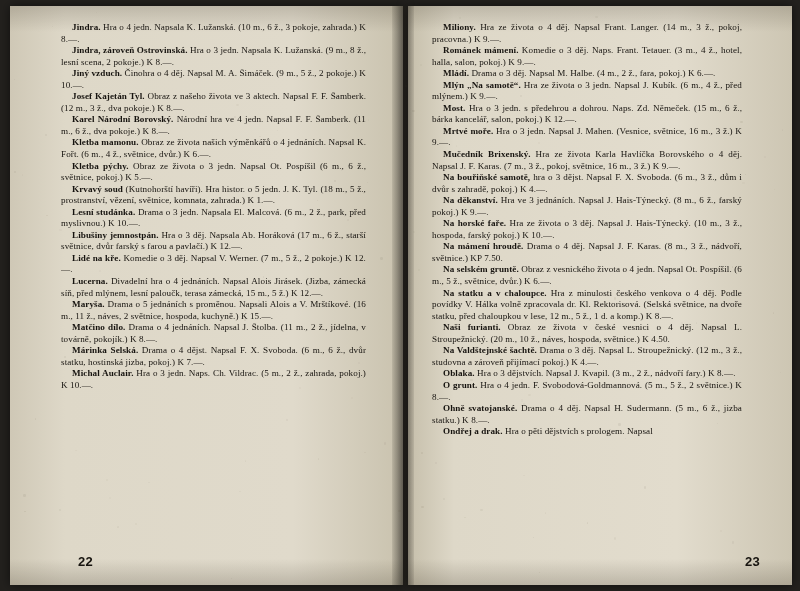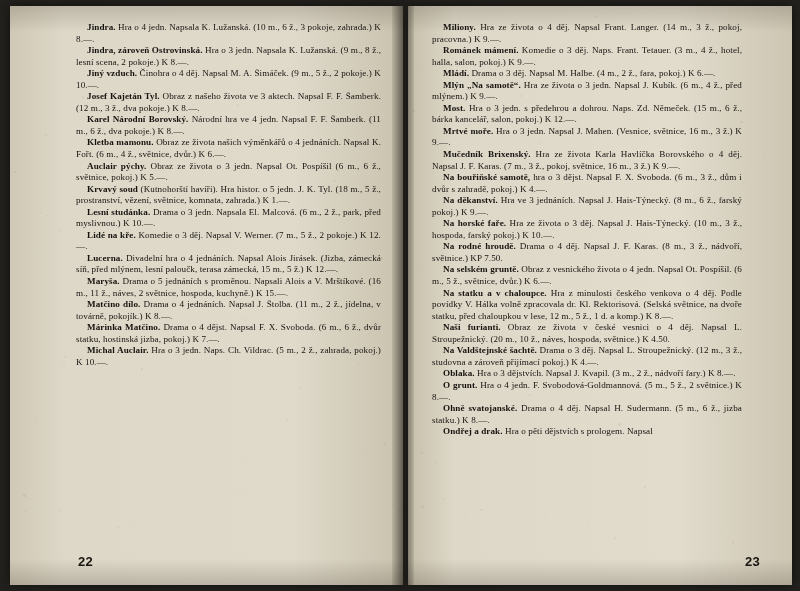--- a/index.html
+++ b/index.html
@@ -49,21 +49,21 @@
   .col {
     position: absolute;
     top: 22px;
     color: #16130f;
     font-size: 9.1px;
     line-height: 11.55px;
     text-align: justify;
     text-justify: inter-word;
     letter-spacing: 0.01em;
   }
-  .col.left  { left: 76px;  width: 305px; }
+  .col.left  { left: 61px;  width: 305px; }
   .col.right { left: 432px; width: 310px; }
   .entry {
     margin: 0 0 0 0;
     text-indent: 11px;
     hyphens: manual;
   }
   .entry b { font-weight: bold; }
   .folio {
     position: absolute;
     bottom: 22px;
@@ -110,42 +110,43 @@
 
   <div id="gutter"></div>
 
   <div class="col left" id="left-col">
       <p class="entry"><b>Jindra.</b> Hra o 4 jedn. Napsala K. Lužanská. (10 m., 6 ž., 3 pokoje, zahrada.) K 8.—.</p>
       <p class="entry"><b>Jindra, zároveň Ostrovinská.</b> Hra o 3 jedn. Napsala K. Lužanská. (9 m., 8 ž., lesní scena, 2 pokoje.) K 8.—.</p>
       <p class="entry"><b>Jiný vzduch.</b> Činohra o 4 děj. Napsal M. A. Šimáček. (9 m., 5 ž., 2 pokoje.) K 10.—.</p>
       <p class="entry"><b>Josef Kajetán Tyl.</b> Obraz z našeho života ve 3 aktech. Napsal F. F. Šamberk. (12 m., 3 ž., dva pokoje.) K 8.—.</p>
       <p class="entry"><b>Karel Národní Borovský.</b> Národní hra ve 4 jedn. Napsal F. F. Šamberk. (11 m., 6 ž., dva pokoje.) K 8.—.</p>
       <p class="entry"><b>Kletba mamonu.</b> Obraz ze života našich výměnkářů o 4 jednáních. Napsal K. Fořt. (6 m., 4 ž., světnice, dvůr.) K 6.—.</p>
-      <p class="entry"><b>Auclair pýchy.</b> Obraz ze života o 3 jedn. Napsal Ot. Pospíšil (6 m., 6 ž., světnice, pokoj.) K 5.—.</p>
+      <p class="entry"><b>Kletba pýchy.</b> Obraz ze života o 3 jedn. Napsal Ot. Pospíšil (6 m., 6 ž., světnice, pokoj.) K 5.—.</p>
       <p class="entry"><b>Krvavý soud</b> (Kutnohorští havíři). Hra histor. o 5 jedn. J. K. Tyl. (18 m., 5 ž., prostranství, vězení, světnice, komnata, zahrada.) K 1.—.</p>
       <p class="entry"><b>Lesní studánka.</b> Drama o 3 jedn. Napsala El. Malcová. (6 m., 2 ž., park, před myslivnou.) K 10.—.</p>
+      <p class="entry"><b>Libušiny jemnostpán.</b> Hra o 3 děj. Napsala Ab. Horáková (17 m., 6 ž., starší světnice, dvůr farský s farou a pavlačí.) K 12.—.</p>
       <p class="entry"><b>Lidé na kře.</b> Komedie o 3 děj. Napsal V. Werner. (7 m., 5 ž., 2 pokoje.) K 12.—.</p>
       <p class="entry"><b>Lucerna.</b> Divadelní hra o 4 jednáních. Napsal Alois Jirásek. (Jizba, zámecká síň, před mlýnem, lesní paloučk, terasa zámecká, 15 m., 5 ž.) K 12.—.</p>
       <p class="entry"><b>Maryša.</b> Drama o 5 jednáních s proměnou. Napsali Alois a V. Mrštíkové. (16 m., 11 ž., náves, 2 světnice, hospoda, kuchyně.) K 15.—.</p>
       <p class="entry"><b>Matčino dílo.</b> Drama o 4 jednáních. Napsal J. Štolba. (11 m., 2 ž., jídelna, v továrně, pokojík.) K 8.—.</p>
-      <p class="entry"><b>Márinka Matčino.</b> Drama o 4 dějst. Napsal F. X. Svoboda. (6 m., 6 ž., dvůr statku, hostinská jizba, pokoj.) K 7.—.</p>
+      <p class="entry"><b>Márinka Selská.</b> Drama o 4 dějst. Napsal F. X. Svoboda. (6 m., 6 ž., dvůr statku, hostinská jizba, pokoj.) K 7.—.</p>
       <p class="entry"><b>Michal Auclair.</b> Hra o 3 jedn. Naps. Ch. Vildrac. (5 m., 2 ž., zahrada, pokoj.) K 10.—.</p>
     </div>
   <div class="col right" id="right-col">
       <p class="entry"><b>Miliony.</b> Hra ze života o 4 děj. Napsal Frant. Langer. (14 m., 3 ž., pokoj, pracovna.) K 9.—.</p>
       <p class="entry"><b>Románek mámení.</b> Komedie o 3 děj. Naps. Frant. Tetauer. (3 m., 4 ž., hotel, halla, salon, pokoj.) K 9.—.</p>
       <p class="entry"><b>Mládí.</b> Drama o 3 děj. Napsal M. Halbe. (4 m., 2 ž., fara, pokoj.) K 6.—.</p>
       <p class="entry"><b>Mlýn „Na samotě“.</b> Hra ze života o 3 jedn. Napsal J. Kubík. (6 m., 4 ž., před mlýnem.) K 9.—.</p>
       <p class="entry"><b>Most.</b> Hra o 3 jedn. s předehrou a dohrou. Naps. Zd. Němeček. (15 m., 6 ž., bárka kancelář, salon, pokoj.) K 12.—.</p>
       <p class="entry"><b>Mrtvé moře.</b> Hra o 3 jedn. Napsal J. Mahen. (Vesnice, světnice, 16 m., 3 ž.) K 9.—.</p>
       <p class="entry"><b>Mučedník Brixenský.</b> Hra ze života Karla Havlíčka Borovského o 4 děj. Napsal J. F. Karas. (7 m., 3 ž., pokoj, světnice, 16 m., 3 ž.) K 9.—.</p>
       <p class="entry"><b>Na bouřiňské samotě,</b> hra o 3 dějst. Napsal F. X. Svoboda. (6 m., 3 ž., dům i dvůr s zahradě, pokoj.) K 4.—.</p>
       <p class="entry"><b>Na děkanství.</b> Hra ve 3 jednáních. Napsal J. Hais-Týnecký. (8 m., 6 ž., farský pokoj.) K 9.—.</p>
       <p class="entry"><b>Na horské faře.</b> Hra ze života o 3 děj. Napsal J. Hais-Týnecký. (10 m., 3 ž., hospoda, farský pokoj.) K 10.—.</p>
-      <p class="entry"><b>Na rodné hroudě.</b> Drama o 4 děj. Napsal J. F. Karas. (8 m., 3 ž., nádvoří, světnice.) KP 7.50.</p>
+      <p class="entry"><b>Na mámení hroudě.</b> Drama o 4 děj. Napsal J. F. Karas. (8 m., 3 ž., nádvoří, světnice.) KP 7.50.</p>
       <p class="entry"><b>Na selském gruntě.</b> Obraz z vesnického života o 4 jedn. Napsal Ot. Pospíšil. (6 m., 5 ž., světnice, dvůr.) K 6.—.</p>
       <p class="entry"><b>Na statku a v chaloupce.</b> Hra z minulosti českého venkova o 4 děj. Podle povídky V. Hálka volně zpracovala dr. Kl. Rektorisová. (Selská světnice, na dvoře statku, před chaloupkou v lese, 12 m., 5 ž., 1 d. a komp.) K 8.—.</p>
       <p class="entry"><b>Naši furianti.</b> Obraz ze života v české vesnici o 4 děj. Napsal L. Stroupežnický. (20 m., 10 ž., náves, hospoda, světnice.) K 4.50.</p>
       <p class="entry"><b>Na Valdštejnské šachtě.</b> Drama o 3 děj. Napsal L. Stroupežnický. (12 m., 3 ž., studovna a zároveň přijímací pokoj.) K 4.—.</p>
       <p class="entry"><b>Oblaka.</b> Hra o 3 dějstvích. Napsal J. Kvapil. (3 m., 2 ž., nádvoří fary.) K 8.—.</p>
       <p class="entry"><b>O grunt.</b> Hra o 4 jedn. F. Svobodová-Goldmannová. (5 m., 5 ž., 2 světnice.) K 8.—.</p>
       <p class="entry"><b>Ohně svatojanské.</b> Drama o 4 děj. Napsal H. Sudermann. (5 m., 6 ž., jizba statku.) K 8.—.</p>
       <p class="entry"><b>Ondřej a drak.</b> Hra o pěti dějstvích s prologem. Napsal</p>
     </div>
 

